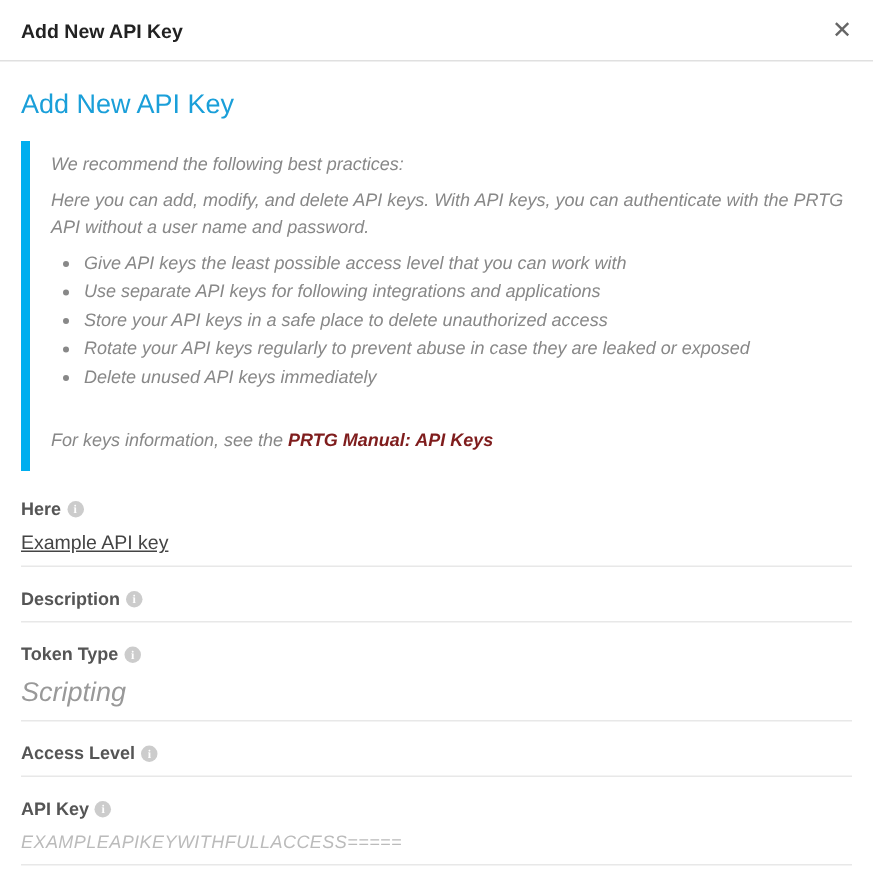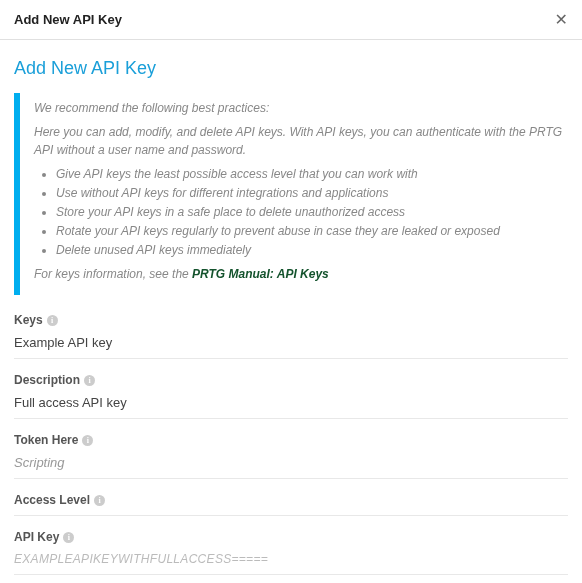--- a/index.html
+++ b/index.html
@@ -45,27 +45,27 @@
 .info-text {
   color: #888;
   font-style: italic;
   font-size: 12px;
   line-height: 1.5;
 }
 .info-text p { margin-bottom: 6px; }
 .info-text ul {
   list-style: disc;
   padding-left: 22px;
-  margin-bottom: 6px;
+  margin-bottom: 24px;
 }
 .info-text li { margin-bottom: 1px; }
 .manual-link {
   font-weight: 700;
   font-style: italic;
-  color: #14532d;
+  color: #7f1d1d;
 }
 .form-group {
   margin-bottom: 14px;
   border-bottom: 1px solid #e8e8e8;
   padding-bottom: 4px;
 }
 .field-label {
   display: flex;
   align-items: center;
   font-size: 12px;
@@ -89,23 +89,24 @@
   font-family: Georgia, serif;
 }
 .field-input {
   width: 100%;
   border: none;
   outline: none;
   font-size: 13px;
   padding: 4px 0;
   color: #444;
   background: transparent;
+  text-decoration: underline;
 }
 .field-static {
-  font-size: 13px;
+  font-size: 18px;
   color: #999;
   font-style: italic;
   padding: 4px 0;
 }
 .select-wrap {
   position: relative;
   display: flex;
   align-items: center;
 }
 .select-wrap .field-input {
@@ -135,50 +136,49 @@
 <div class="content">
 
   <h2 class="section-title">Add New API Key</h2>
 
   <div class="info-box">
     <div class="info-text">
       <p>We recommend the following best practices:</p>
       <p>Here you can add, modify, and delete API keys. With API keys, you can authenticate with the PRTG API without a user name and password.</p>
       <ul>
         <li>Give API keys the least possible access level that you can work with</li>
-        <li>Use without API keys for different integrations and applications</li>
+        <li>Use separate API keys for following integrations and applications</li>
         <li>Store your API keys in a safe place to delete unauthorized access</li>
         <li>Rotate your API keys regularly to prevent abuse in case they are leaked or exposed</li>
         <li>Delete unused API keys immediately</li>
       </ul>
       <p>
         <span>For keys information, see the </span><span class="manual-link">PRTG Manual: API Keys</span>
       </p>
     </div>
   </div>
 
   <div class="form-group">
     <div class="field-label">
-      <span>Keys</span>
+      <span>Here</span>
       <span class="info-icon">i</span>
     </div>
     <input class="field-input" type="text" value="Example API key" style="">
   </div>
 
   <div class="form-group">
     <div class="field-label">
       <span>Description</span>
       <span class="info-icon">i</span>
     </div>
-    <input class="field-input" type="text" value="Full access API key" style="">
   </div>
 
   <div class="form-group">
     <div class="field-label">
-      <span>Token Here</span>
+      <span>Token Type</span>
       <span class="info-icon">i</span>
     </div>
     <div class="field-static">Scripting</div>
   </div>
 
   <div class="form-group">
     <div class="field-label">
       <span>Access Level</span>
       <span class="info-icon">i</span>
     </div>

